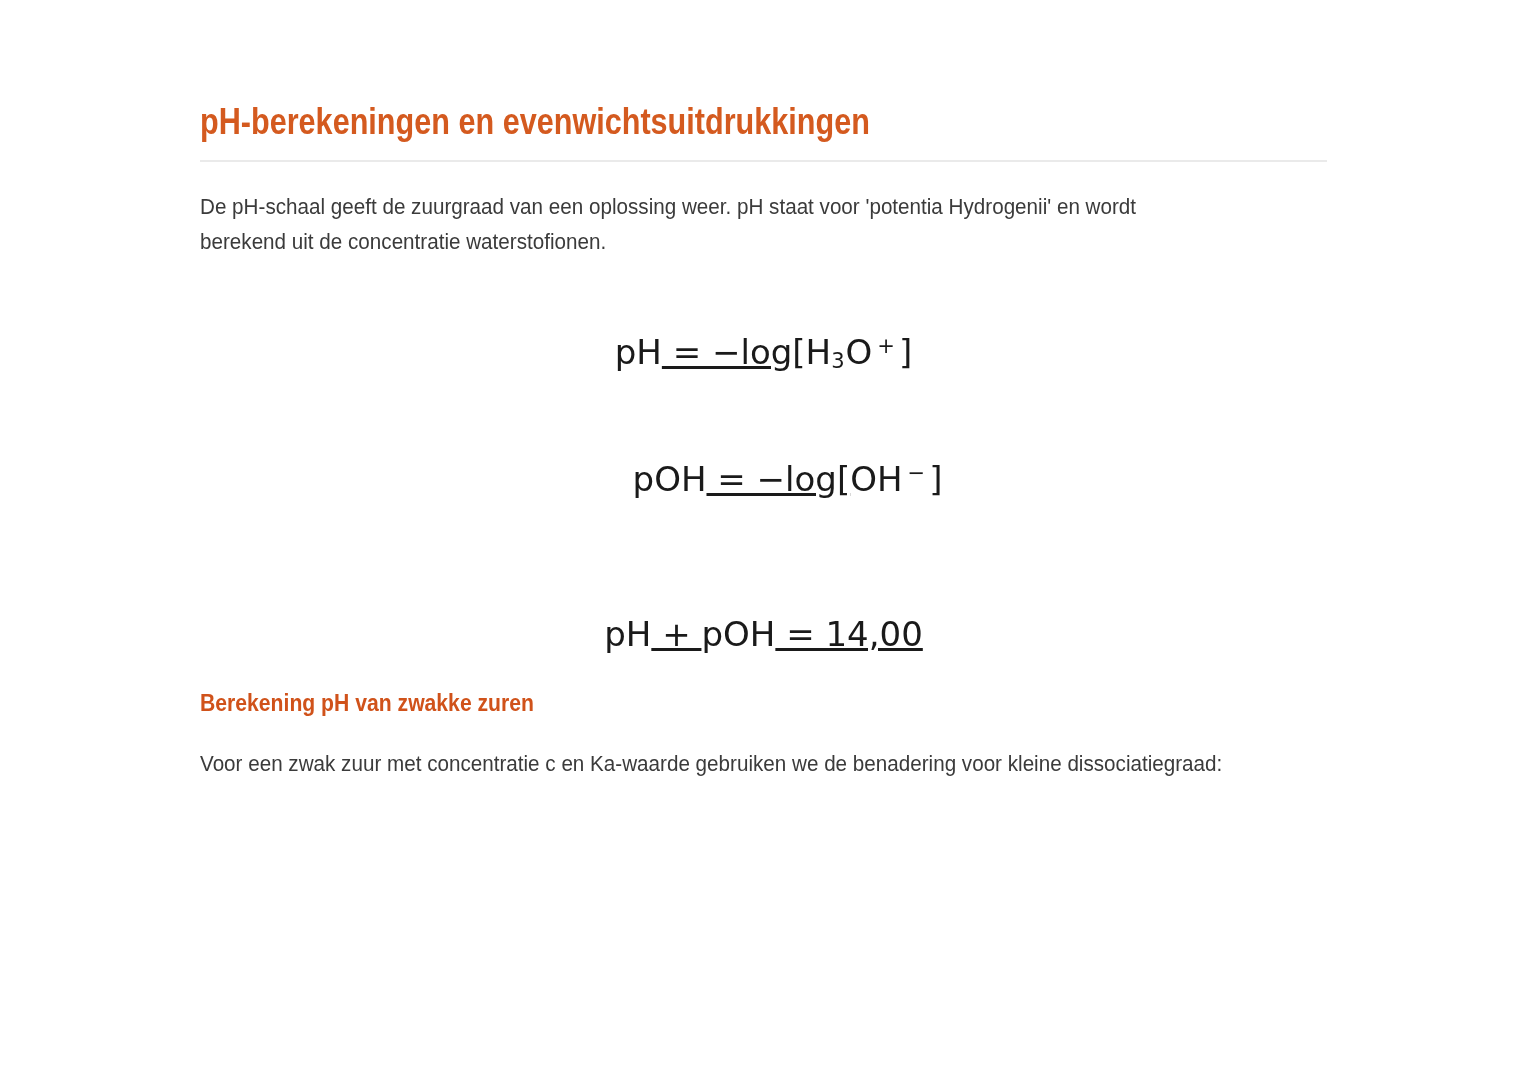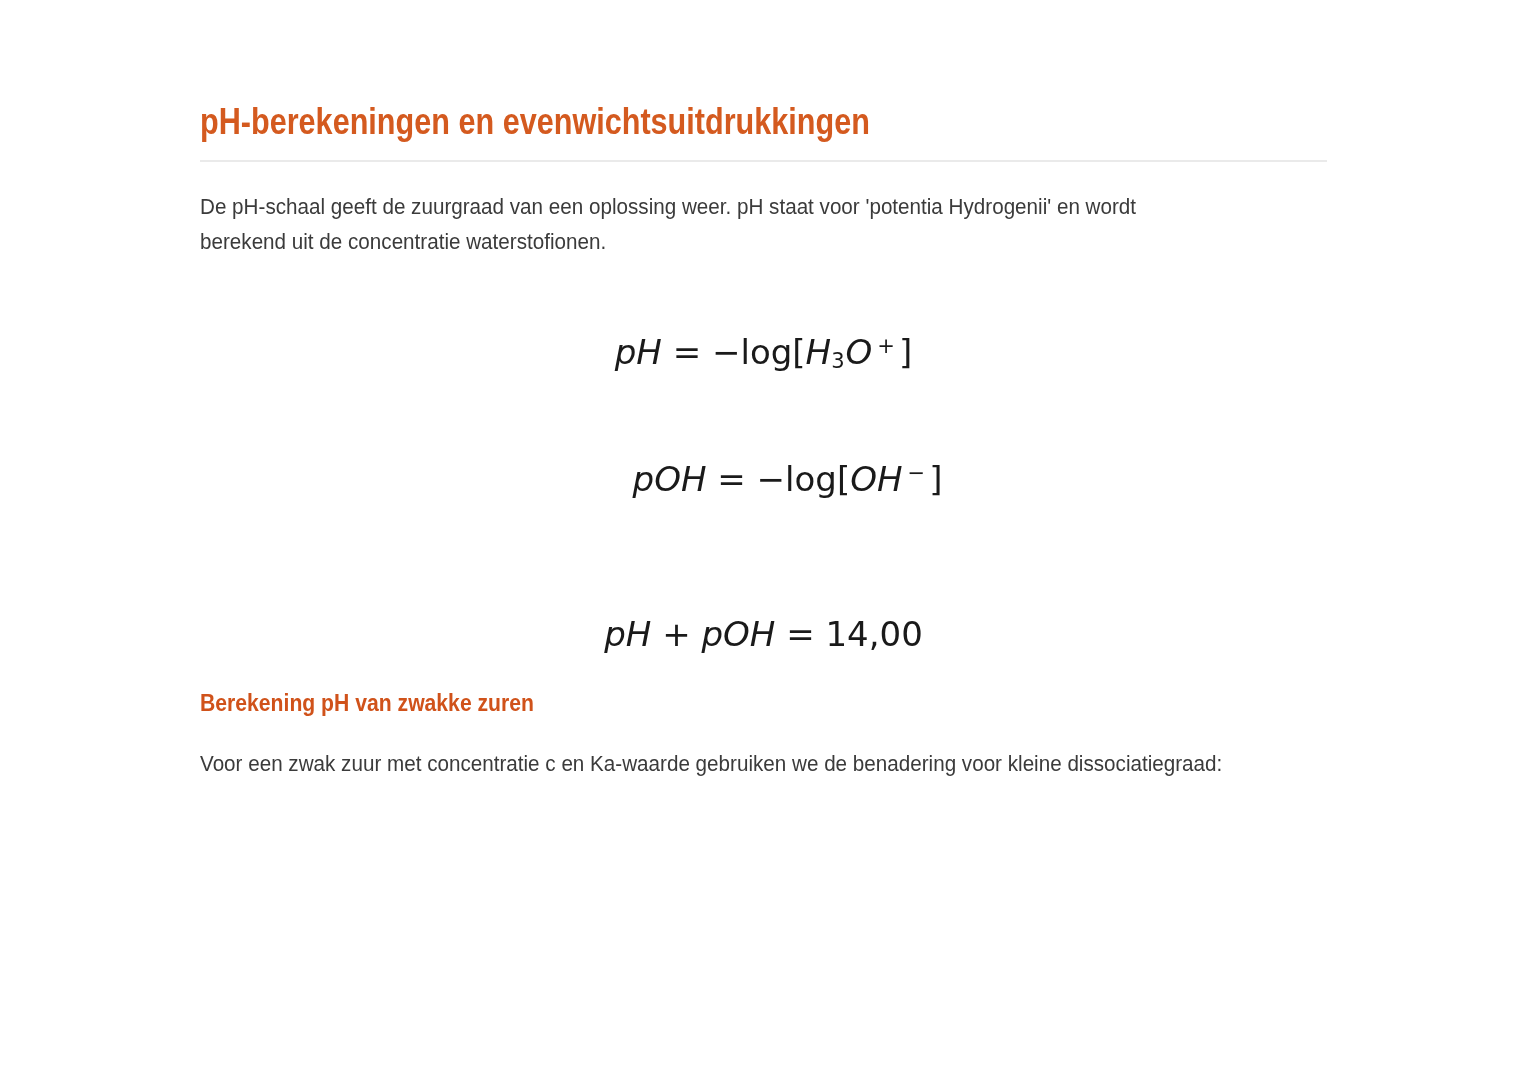--- a/index.html
+++ b/index.html
@@ -46,22 +46,22 @@
     position:absolute;left:0;width:1527px;text-align:center;
     font-family:"DejaVu Sans",sans-serif;
     font-size:34px;line-height:48px;color:var(--formula-color);
     white-space:pre;
   }
   .formula-1{top:322px;}
   .formula-2{top:449px;margin-left:24px;}
   .formula-3{top:610px;}
   .formula-4{top:834px;}
 
-  .k-var{font-style:italic;}
-  .k-norm{font-style:normal;}
+  .k-var{}
+  .k-norm{font-style:normal;text-decoration:underline;}
   .k-sub{font-style:normal;font-size:.62em;vertical-align:-0.22em;margin-right:1px;}
   .k-subvar{font-style:italic;font-size:.62em;vertical-align:-0.22em;margin-right:1px;}
   .k-sup{font-style:normal;font-size:.62em;vertical-align:.5em;margin-left:5px;margin-right:4px;}
   .k-sqrt{font-style:normal;font-size:1.32em;line-height:0;vertical-align:-0.065em;margin-right:-3px;}
   .k-rad{
     display:inline-block;line-height:1.18;
     border-top:3px solid currentColor;
     padding:0 .12em 0 .06em;
   }
 </style>

